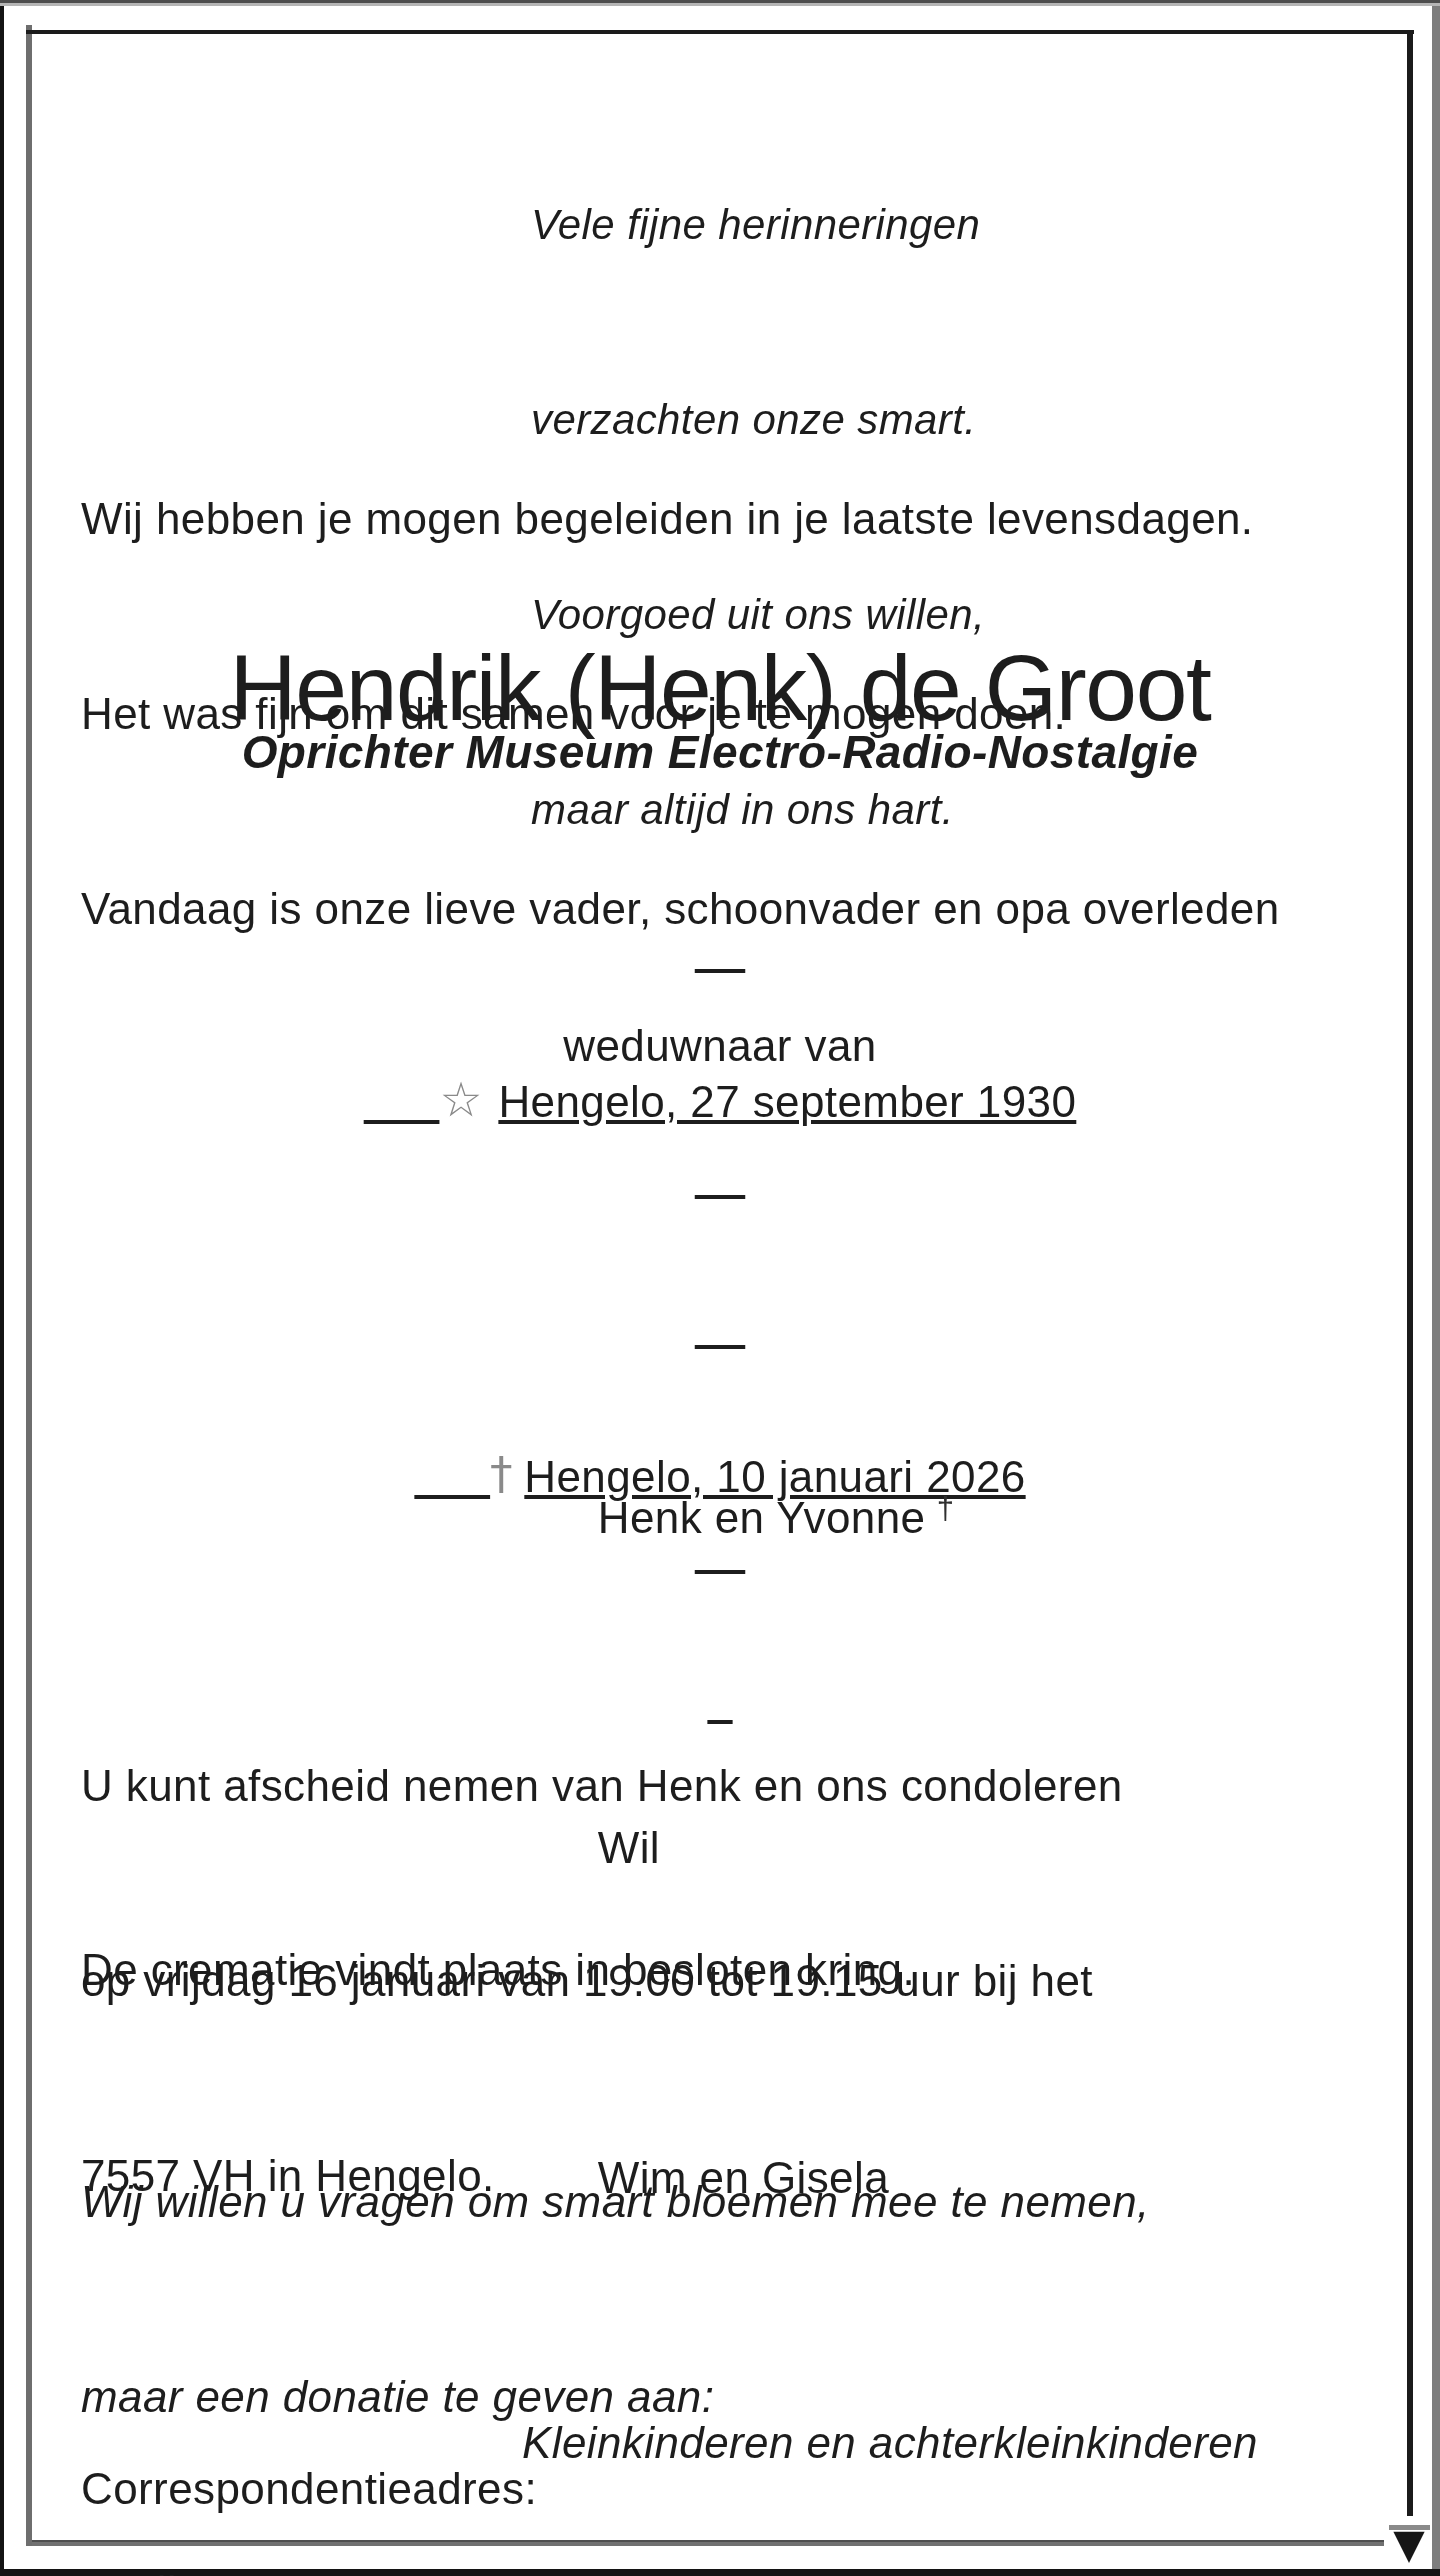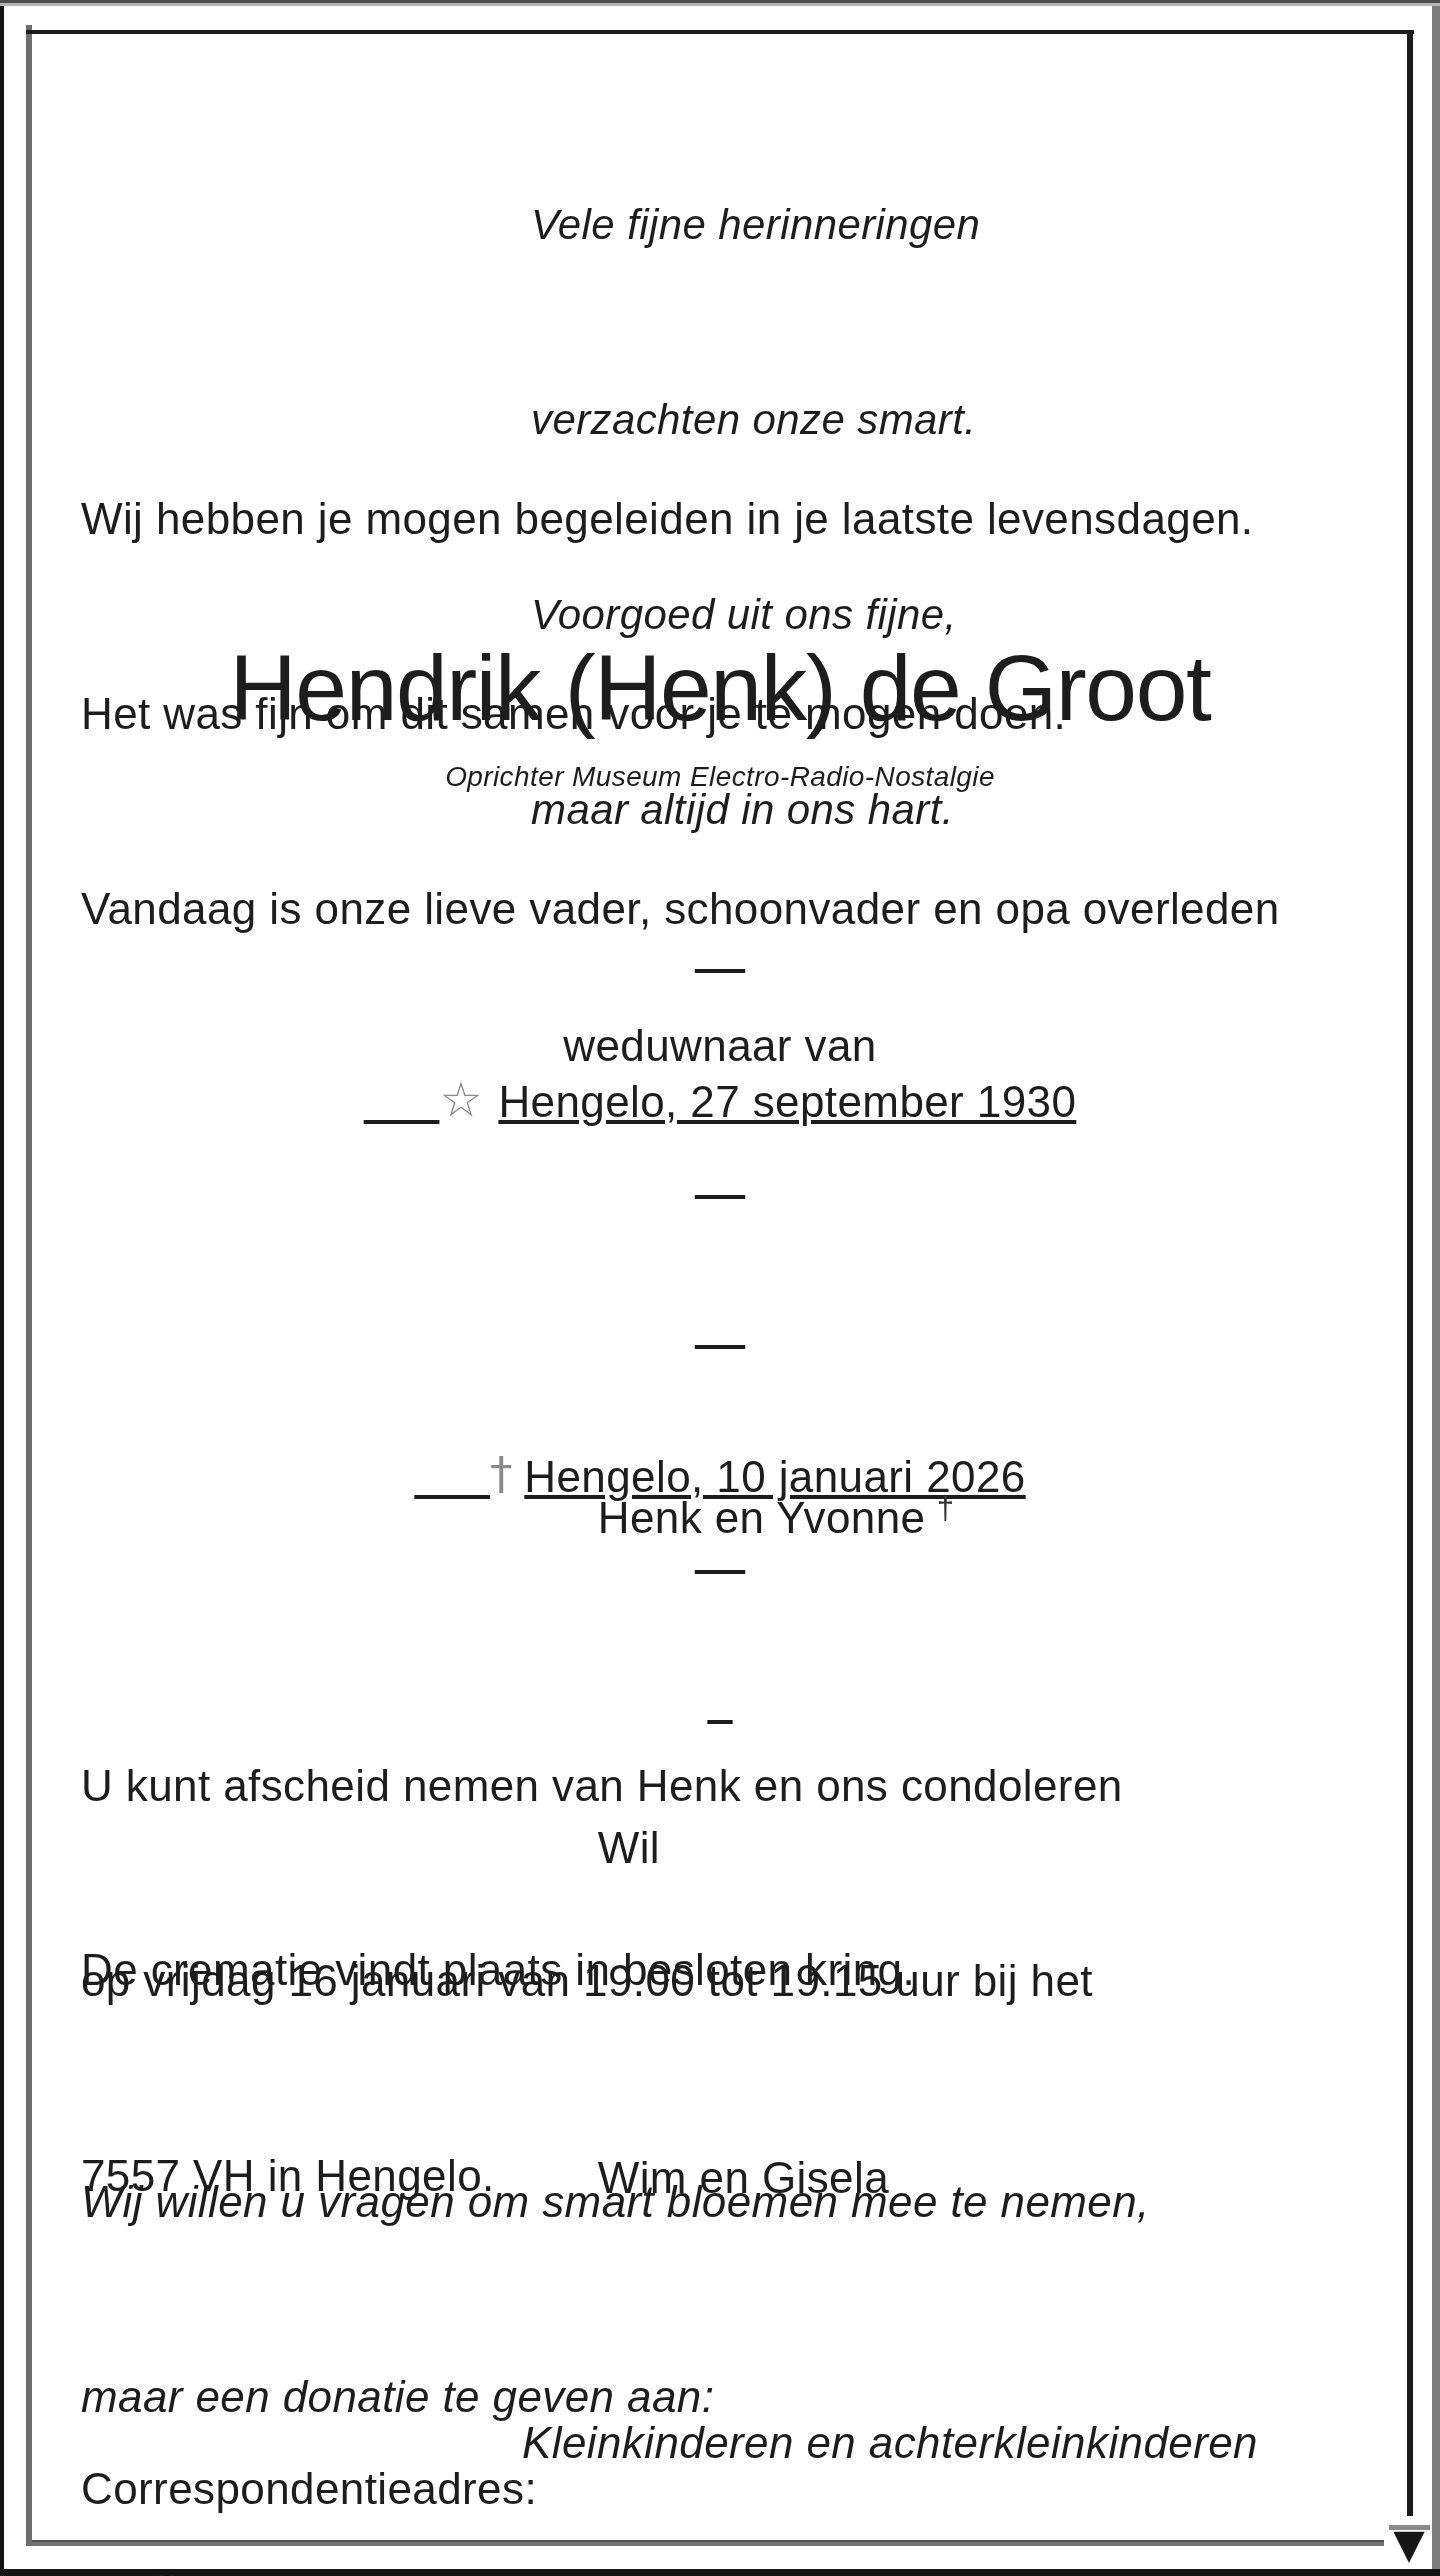--- a/index.html
+++ b/index.html
@@ -32,21 +32,21 @@
 
   
   .txt { font-size: 44px; line-height: 65px; letter-spacing: 0.4px; white-space: pre; }
   .italic { font-style: italic; }
   .center { left: 32px; width: 1376px; text-align: center; }
 
   .poem   { left: 531px; top: 62px; font-size: 42px; }
   .intro  { left: 81px; top: 356px; }
 
   .name     { top: 636px; font-size: 93px; line-height: 105px; letter-spacing: -1.4px; }
-  .subtitle { top: 744px; font-size: 28px; line-height: 65px; }
+  .subtitle { top: 720px; font-size: 46px; line-height: 65px; font-weight: bold; }
 
   .dates { top: 838px; line-height: 75px; text-decoration: underline; }
   .sym {
     font-family: "DejaVu Sans", sans-serif;
     color: #8a8a8a;
     display: inline-block;
     position: relative;
   }
   .sym-star   { font-size: 48px; top: -1.4px; margin-right: 15.5px; }
   .sym-dagger { font-size: 45px; top: -2.8px; margin-right: 11.3px; }
@@ -93,21 +93,21 @@
 
   <div class="abs card-bg"></div>
   <div class="abs card-border-left"></div>
   <div class="abs card-border-top"></div>
   <div class="abs card-border-right"></div>
   <div class="abs card-border-bottom"></div>
 
   <div class="abs txt italic poem">
     <div>Vele fijne herinneringen</div>
     <div>verzachten onze smart.</div>
-    <div>Voorgoed uit ons fijne,</div>
+    <div>Voorgoed uit ons willen,</div>
     <div>maar altijd in ons hart.</div>
   </div>
 
   <div class="abs txt intro">
     <div>Wij hebben je mogen begeleiden in je laatste levensdagen.</div>
     <div>Het was fijn om dit samen voor je te mogen doen.</div>
     <div>Vandaag is onze lieve vader, schoonvader en opa overleden</div>
   </div>
 
   <div class="abs txt center name">Hendrik (Henk) de Groot</div>

